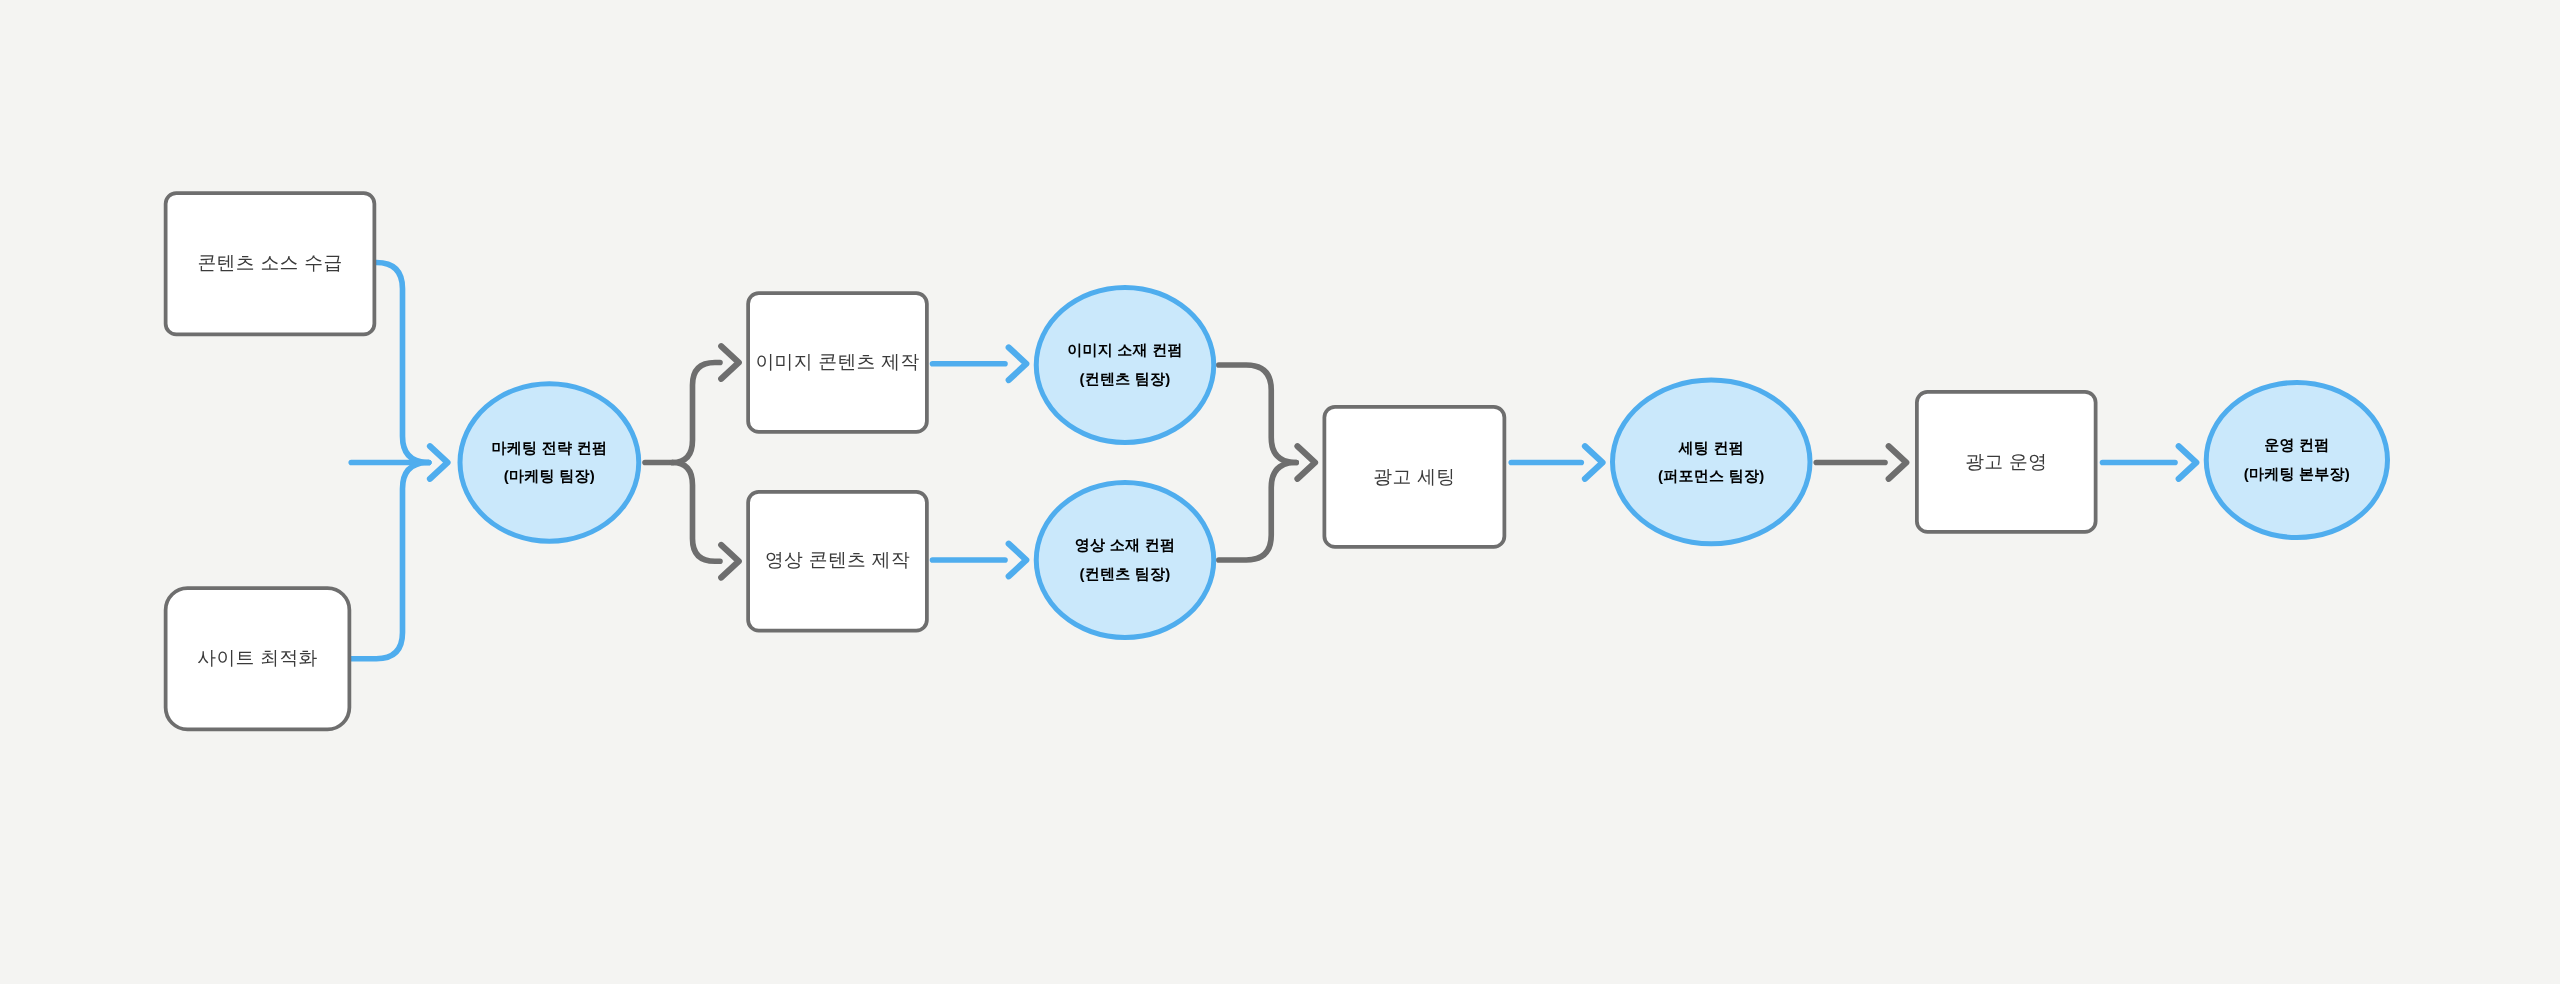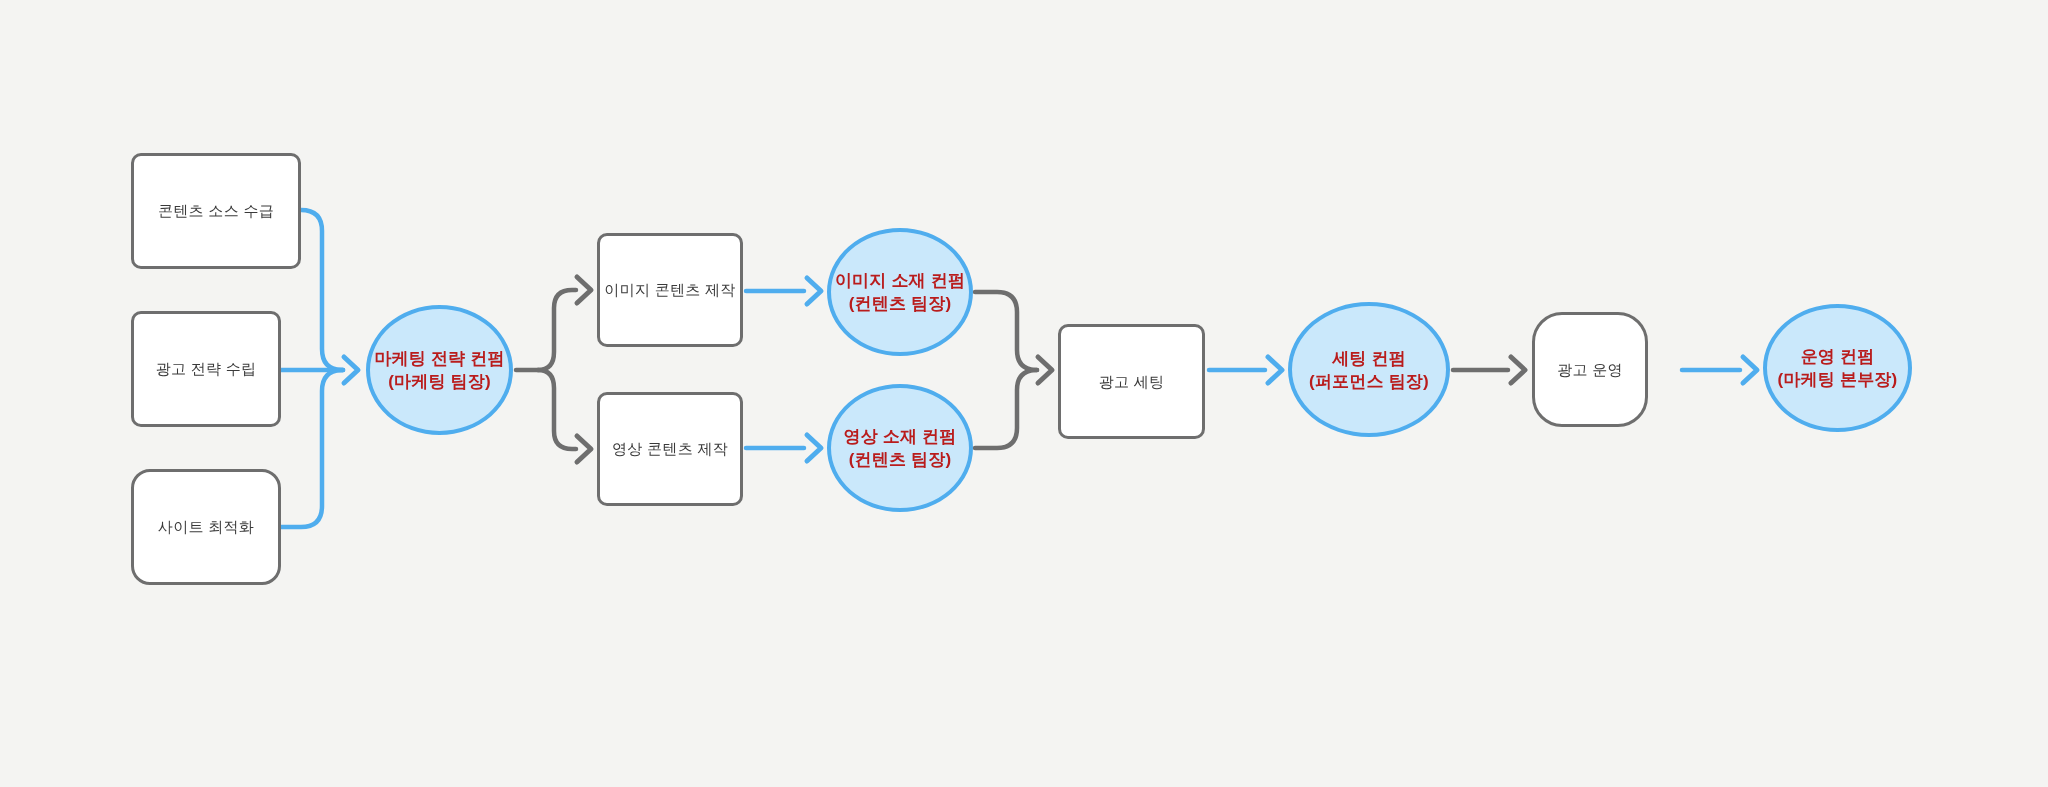--- a/index.html
+++ b/index.html
@@ -69,23 +69,23 @@
     color: #3a3a3a;
     letter-spacing: 0.3px;
     line-height: 20px;
   }
   .node.confirm {
     background: #cae8fb;
     border: 4px solid #4fadee;
     border-radius: 50%;
   }
   .node.confirm .label {
-    font-size: 17px;
+    font-size: 12px;
     font-weight: 700;
-    color: #b91c1c;
+    color: #000000;
     letter-spacing: 0.2px;
     line-height: 23px;
   }
 </style>
 </head>
 <body>
 
 <div class="canvas">
 
   <svg class="connector-layer" viewBox="0 0 2048 787" xmlns="http://www.w3.org/2000/svg">
@@ -117,23 +117,20 @@
     <path class="head-gray" d="M 1511 357 L 1525 370 L 1511 383"></path>
 
     <path class="edge-blue" d="M 1682 370 H 1740"></path>
     <path class="head-blue" d="M 1743 357 L 1757 370 L 1743 383"></path>
   </svg>
 
   <div class="node process" style="left:131px; top:153px; width:170px; height:116px;">
     <span class="label">콘텐츠 소스 수급</span>
   </div>
 
-  <div class="node process" style="left:131px; top:311px; width:150px; height:116px;">
-    <span class="label">광고 전략 수립</span>
-  </div>
 
   <div class="node process" style="left:131px; top:469px; width:150px; height:116px;border-radius:19px;">
     <span class="label">사이트 최적화</span>
   </div>
 
   <div class="node confirm" style="left:366px; top:305px; width:147px; height:130px;">
     <span class="label">마케팅 전략 컨펌</span>
     <span class="label">(마케팅 팀장)</span>
   </div>
 
@@ -157,21 +154,21 @@
 
   <div class="node process" style="left:1058px; top:324px; width:147px; height:115px;">
     <span class="label">광고 세팅</span>
   </div>
 
   <div class="node confirm" style="left:1288px; top:302px; width:162px; height:135px;">
     <span class="label">세팅 컨펌</span>
     <span class="label">(퍼포먼스 팀장)</span>
   </div>
 
-  <div class="node process" style="left:1532px; top:312px; width:116px; height:115px;border-radius:30px;">
+  <div class="node process" style="left:1532px; top:312px; width:146px; height:115px;">
     <span class="label">광고 운영</span>
   </div>
 
   <div class="node confirm" style="left:1763px; top:304px; width:149px; height:128px;">
     <span class="label">운영 컨펌</span>
     <span class="label">(마케팅 본부장)</span>
   </div>
 
 </div>
 

